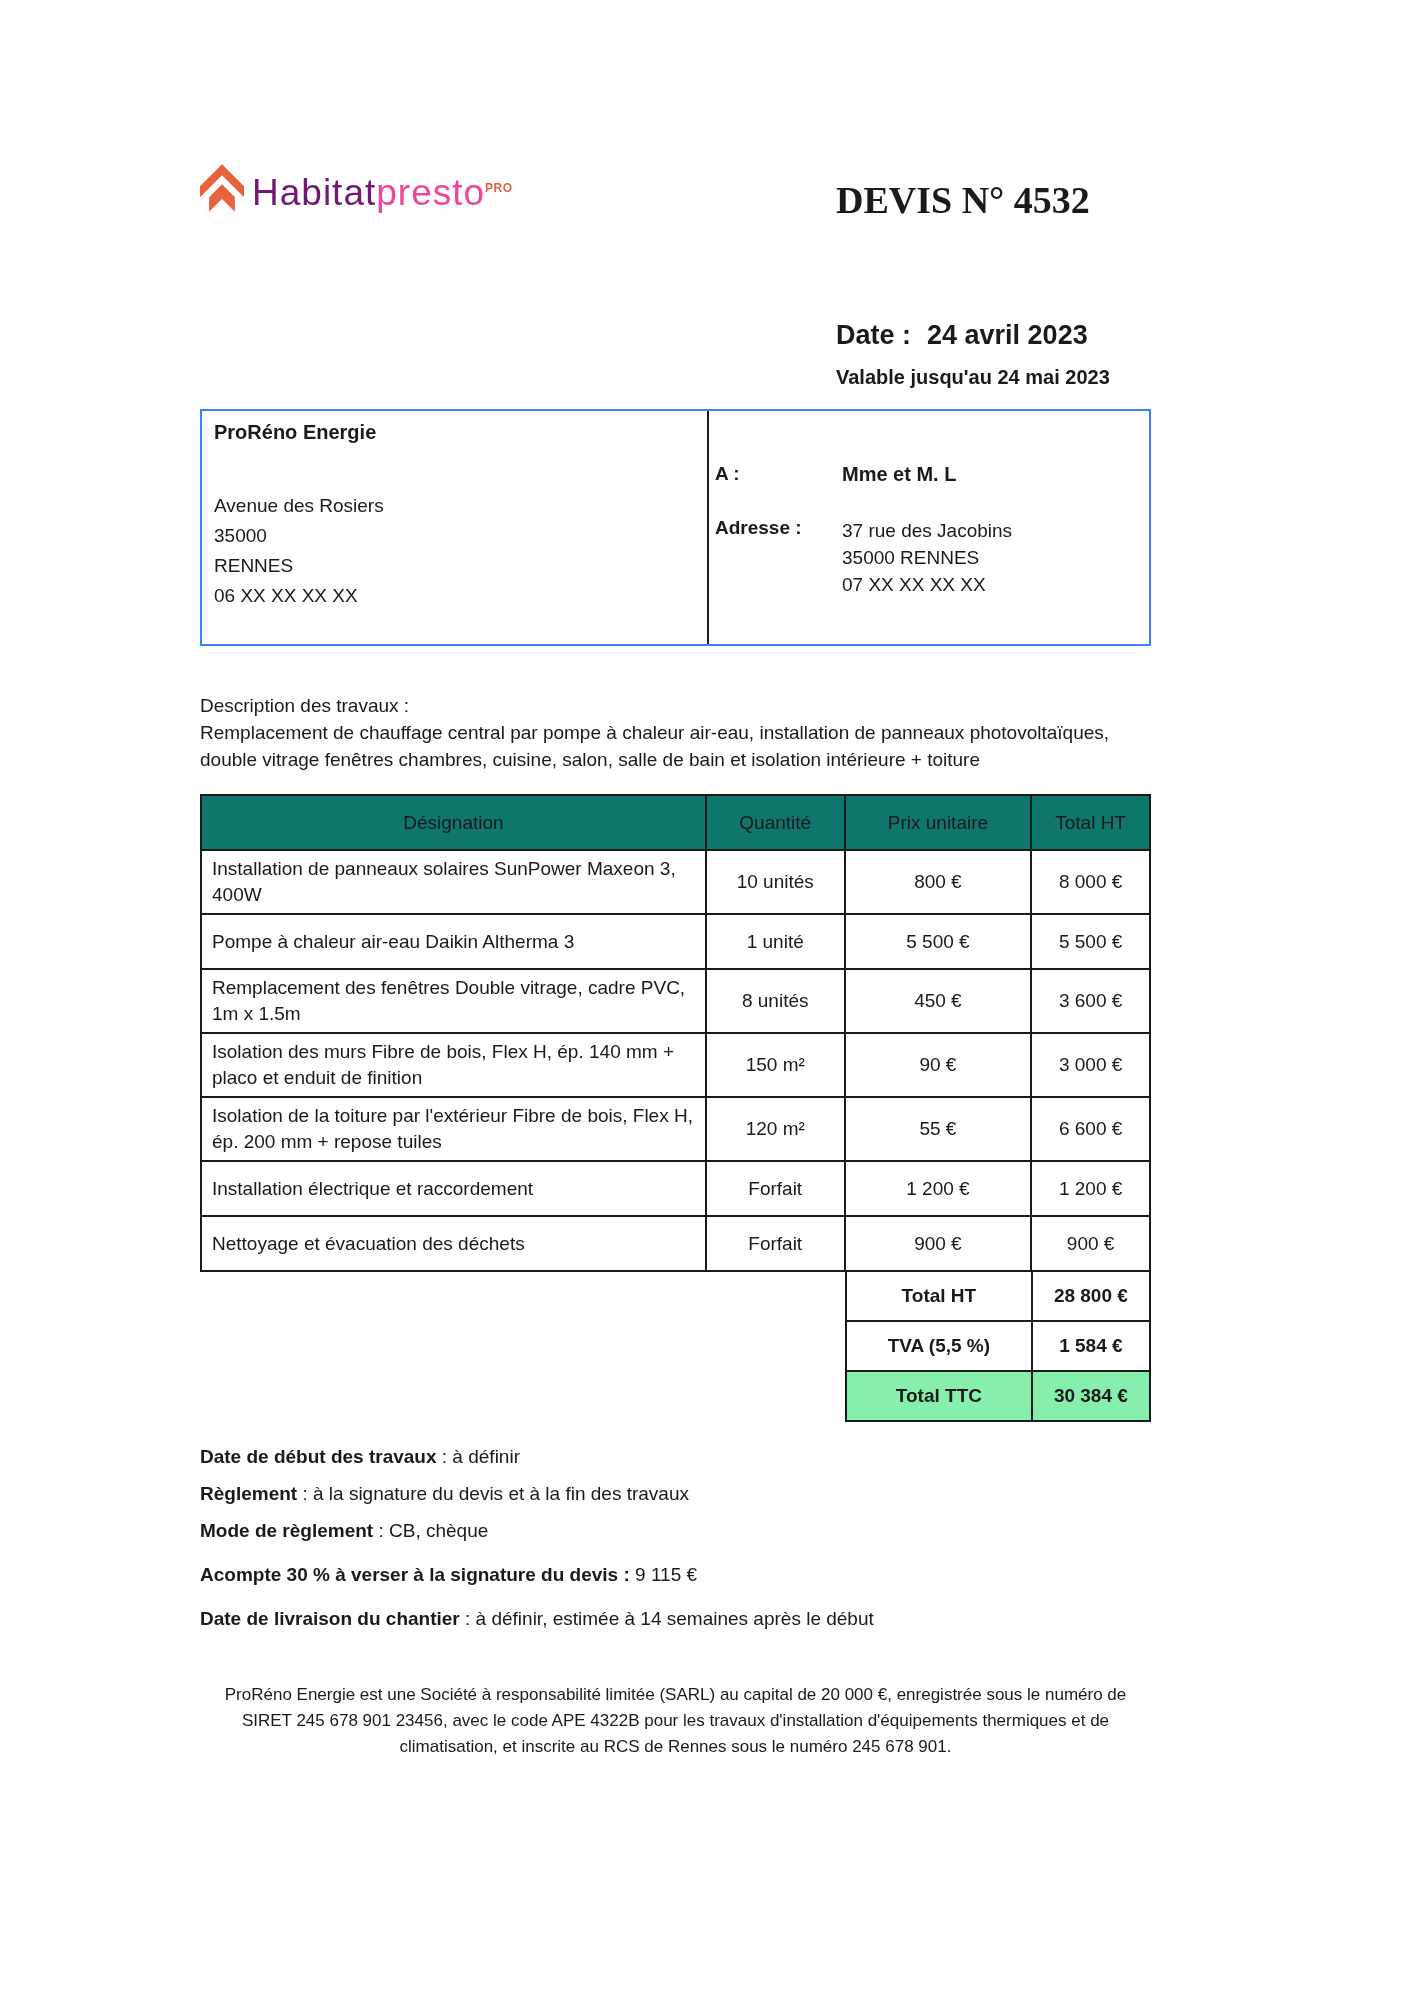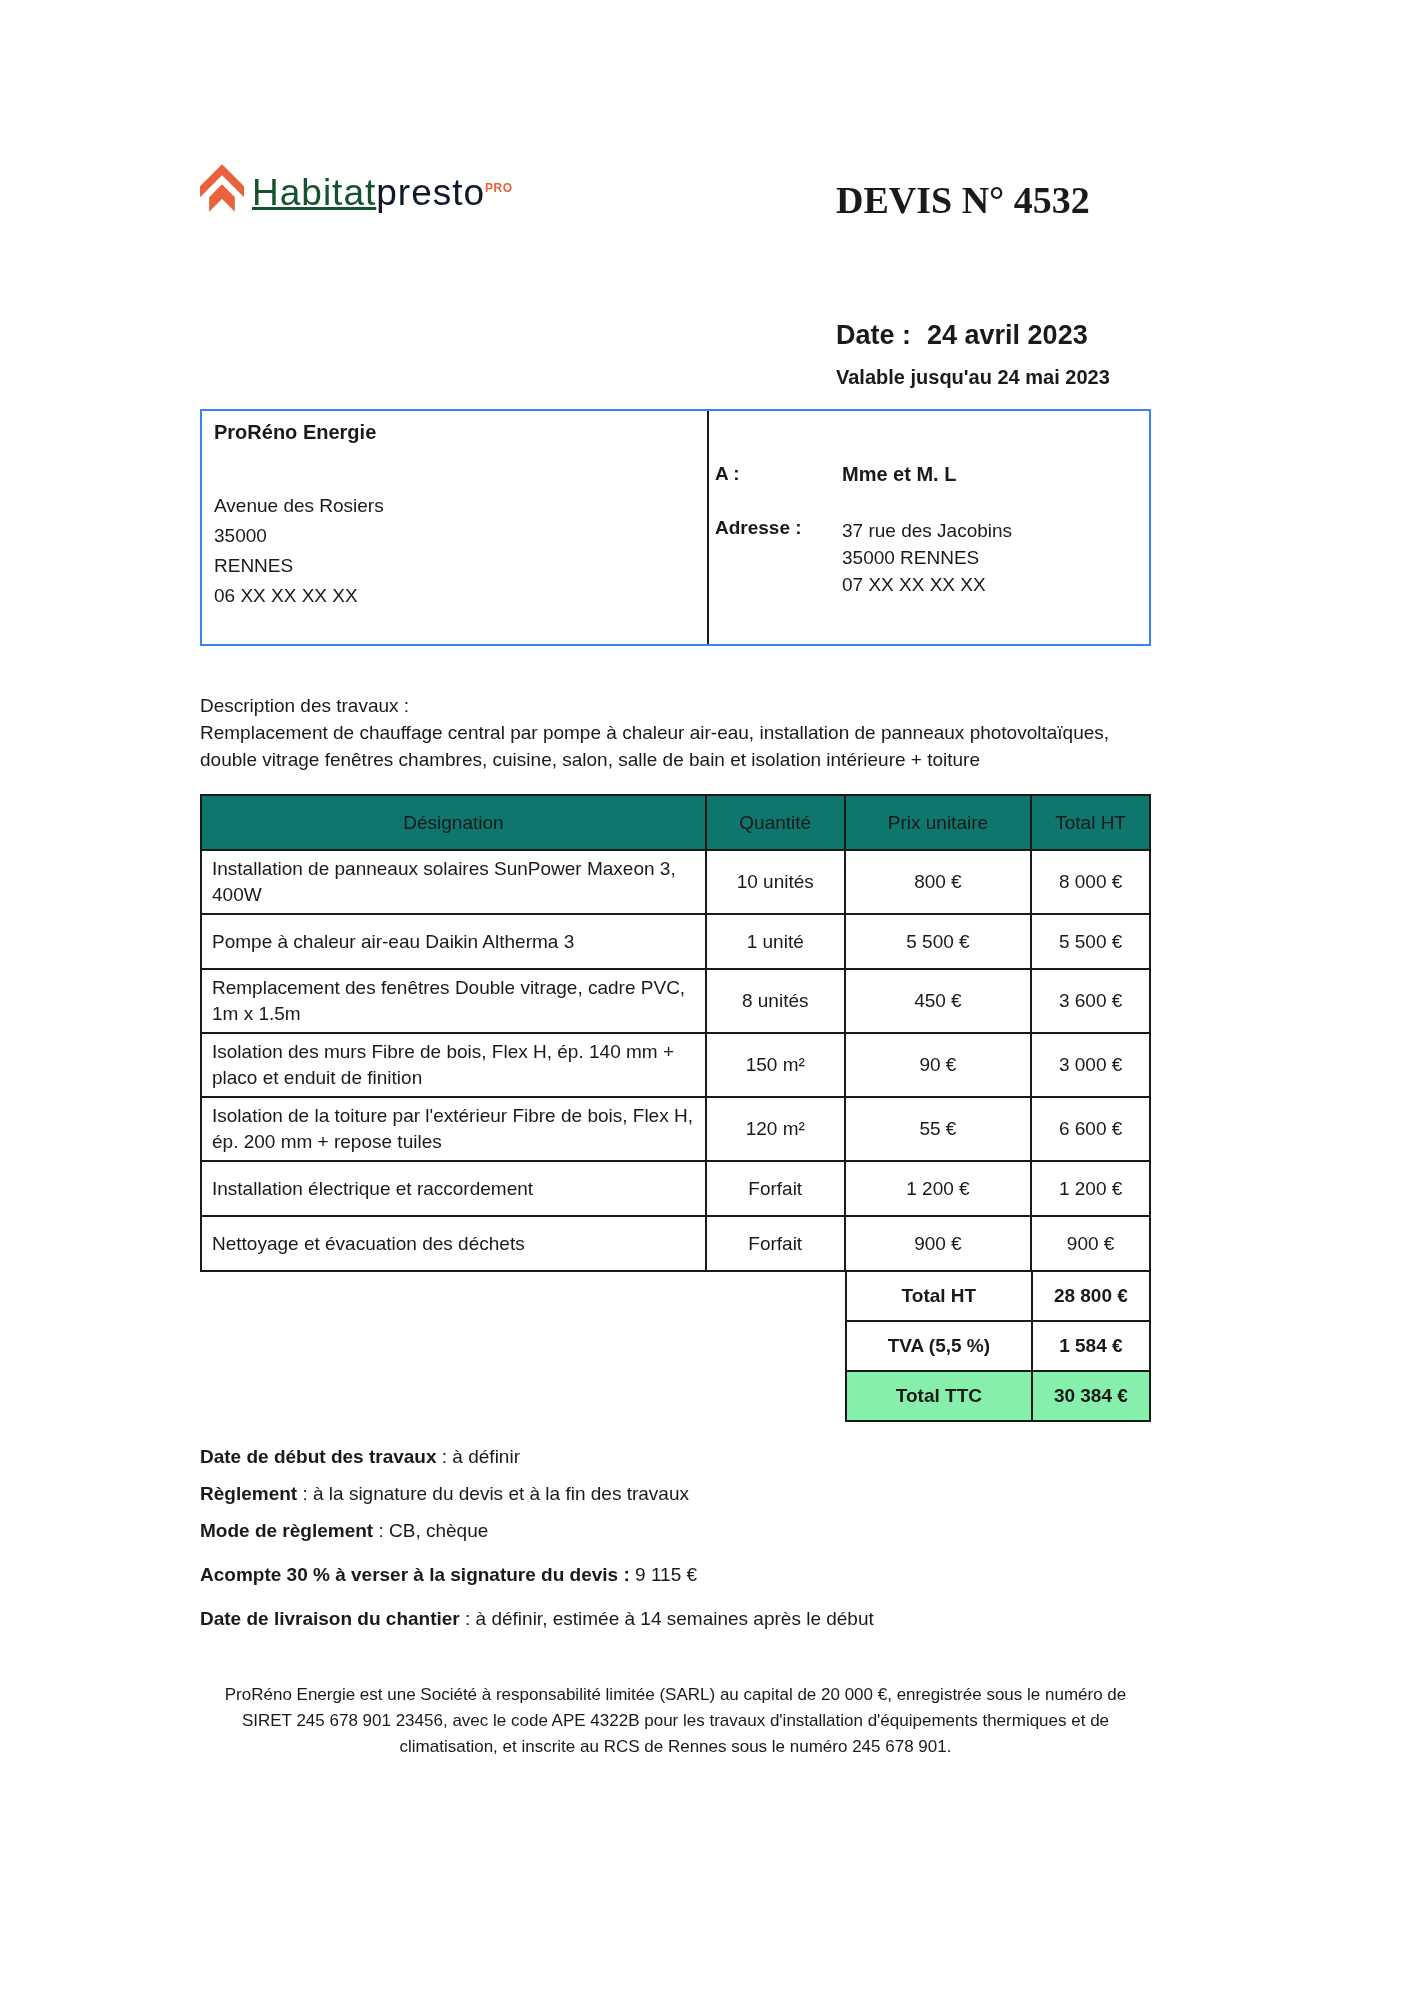--- a/index.html
+++ b/index.html
@@ -10,22 +10,22 @@
     color:#1a1a1a;
     position:relative;
   }
   .content { position:absolute; left:200px; top:0; width:951px; }
 
   
   .header-row { display:flex; margin-top:158px; }
   .logo { flex:1; display:flex; align-items:flex-start; padding-top:6px; }
   .logo-mark { width:44px; height:48px; margin-right:8px; }
   .brand { font-size:37px; letter-spacing:1px; font-weight:400; line-height:48px; }
-  .brand .dark { color:#14532d;text-decoration:underline; }
-  .brand .light { color:#0f172a; }
+  .brand .dark { color:#701a75; }
+  .brand .light { color:#ec4899; }
   .brand .badge { font-size:12px; font-weight:700; vertical-align:super; letter-spacing:0.5px; }
   .header-right { width:315px; }
   .devis-title { font-size:38px; font-weight:700; margin-top:20px; white-space:nowrap;font-family:Liberation Serif, serif; }
   .date-line { margin-top:98px; font-size:27px; font-weight:700; white-space:nowrap; }
   .date-line .lbl { margin-right:16px; }
   .validity { margin-top:15px; font-size:20px; font-weight:700; white-space:nowrap; }
 
   
   .parties-box { margin-top:20px; height:237px; border:2px solid #3b82f6; display:flex; }
   .company-panel { width:507px; border-right:2px solid #1a1a1a; padding:10px 12px; }

